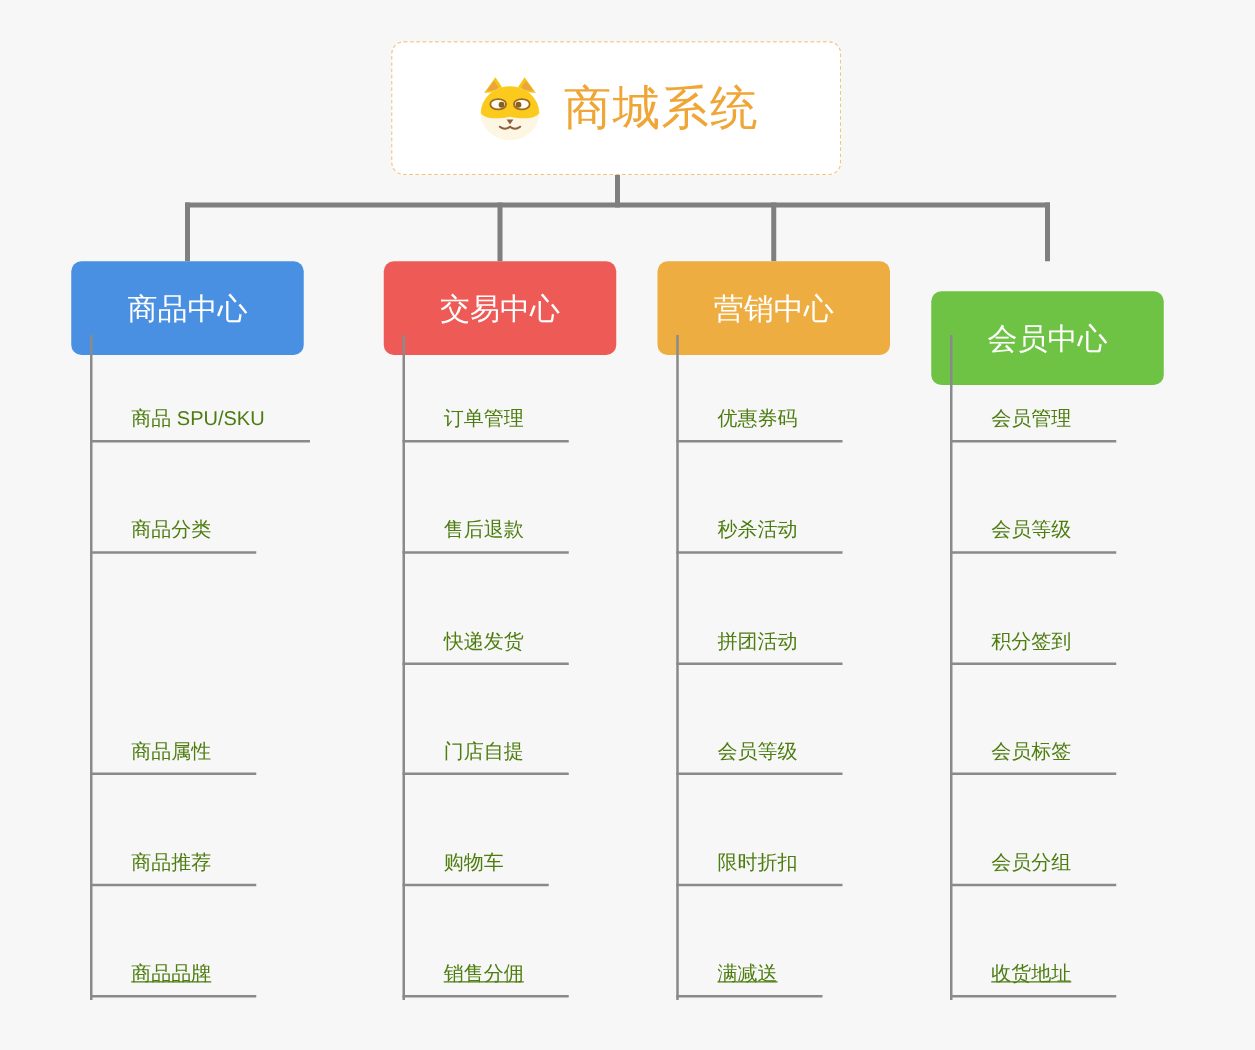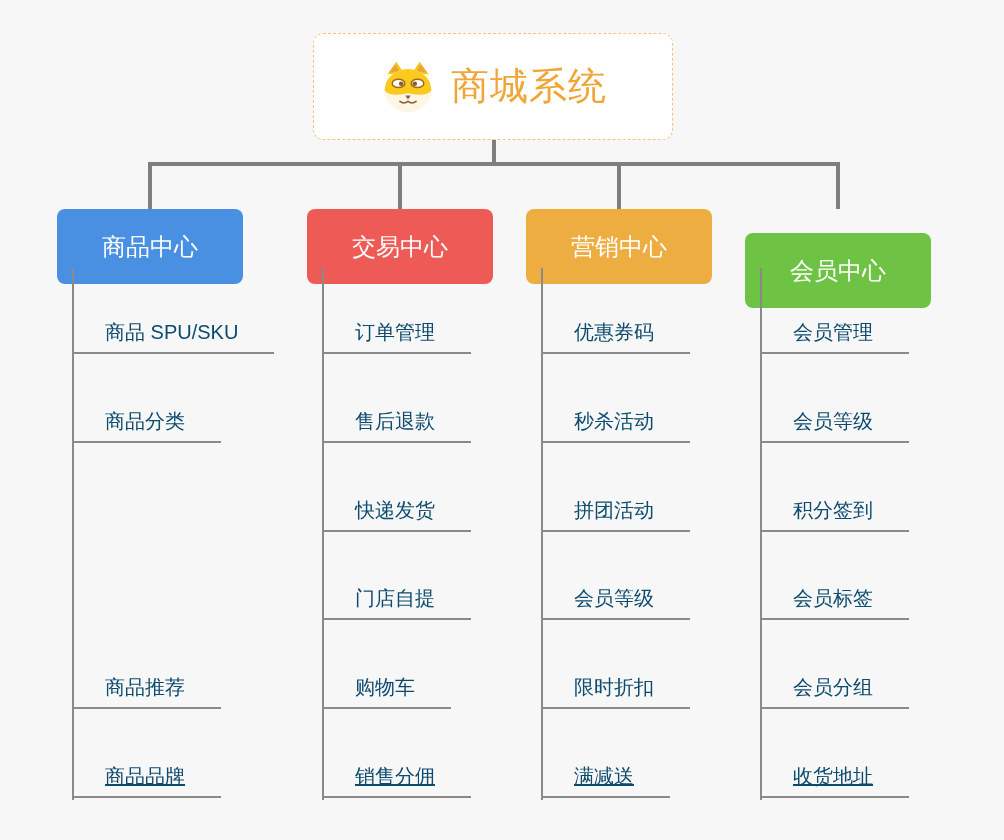--- a/index.html
+++ b/index.html
@@ -81,22 +81,22 @@
   
   .leaf {
     position: absolute;
     height: 40px;
     box-sizing: border-box;
     display: flex;
     align-items: flex-end;
     white-space: nowrap;
     padding: 0 36px 6px 33px;
     border-bottom: 2px solid #8a8a8a;
-    font-size: 20px;
-    color: #0c4a6e;
+    font-size: 16px;
+    color: #4d7c0f;
   }
   .leaf.c1 { left: 72px;  }
   .leaf.c2 { left: 322px; }
   .leaf.c3 { left: 541px; }
   .leaf.c4 { left: 760px; }
   .leaf.r1 { top: 314px; }
   .leaf.r2 { top: 403px; }
   .leaf.r3 { top: 492px; }
   .leaf.r4 { top: 580px; }
   .leaf.r5 { top: 669px; }
@@ -147,20 +147,21 @@
     <span>会员中心</span>
   </div>
 
   <div class="trunk t1"></div>
   <div class="trunk t2"></div>
   <div class="trunk t3"></div>
   <div class="trunk t4"></div>
 
   <div class="leaf c1 r1">商品 SPU/SKU</div>
   <div class="leaf c1 r2">商品分类</div>
+  <div class="leaf c1 r4">商品属性</div>
   <div class="leaf c1 r5">商品推荐</div>
   <div class="leaf c1 r6">商品品牌</div>
 
   <div class="leaf c2 r1">订单管理</div>
   <div class="leaf c2 r2">售后退款</div>
   <div class="leaf c2 r3">快递发货</div>
   <div class="leaf c2 r4">门店自提</div>
   <div class="leaf c2 r5">购物车</div>
   <div class="leaf c2 r6">销售分佣</div>
 

